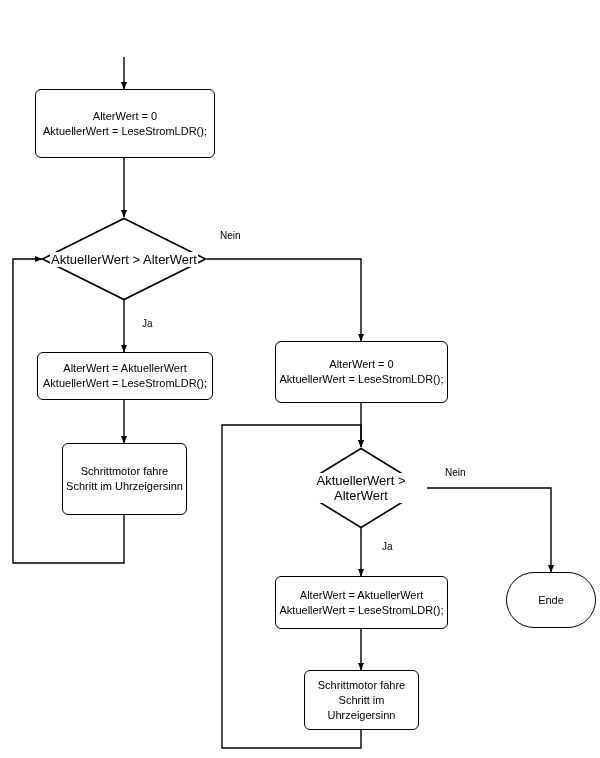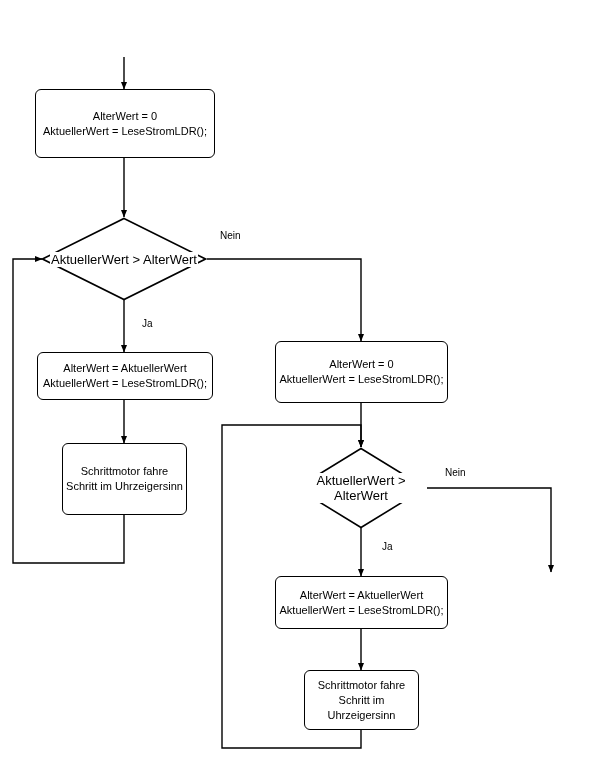--- a/index.html
+++ b/index.html
@@ -148,19 +148,22 @@
   <div class="node process" style="left:275px; top:576px; width:173px; height:53px;">
     <span>AlterWert = AktuellerWert
 AktuellerWert = LeseStromLDR();</span>
   </div>
 
   <div class="node process" style="left:304px; top:670px; width:115px; height:60px;">
     <span>Schrittmotor fahre
 Schritt im Uhrzeigersinn</span>
   </div>
 
+  <div class="node terminator" style="left:506px; top:572px; width:90px; height:56px;">
+    <span>Ende</span>
+  </div>
 
   <div class="edge-label" style="left:218px; top:230px;">Nein</div>
   <div class="edge-label" style="left:140px; top:318px;">Ja</div>
   <div class="edge-label" style="left:443px; top:467px;">Nein</div>
   <div class="edge-label" style="left:380px; top:541px;">Ja</div>
 
 </div>
 
 </body></html>

